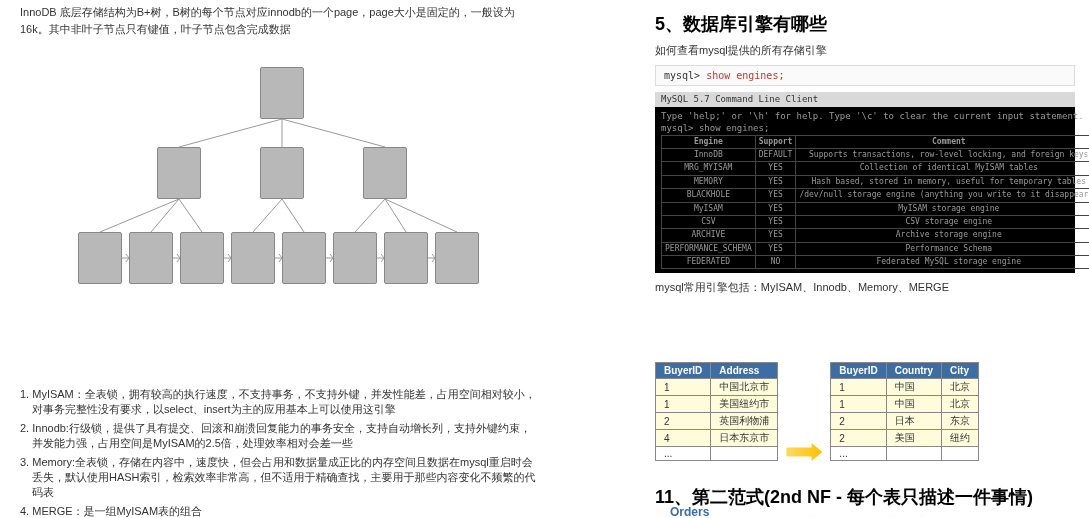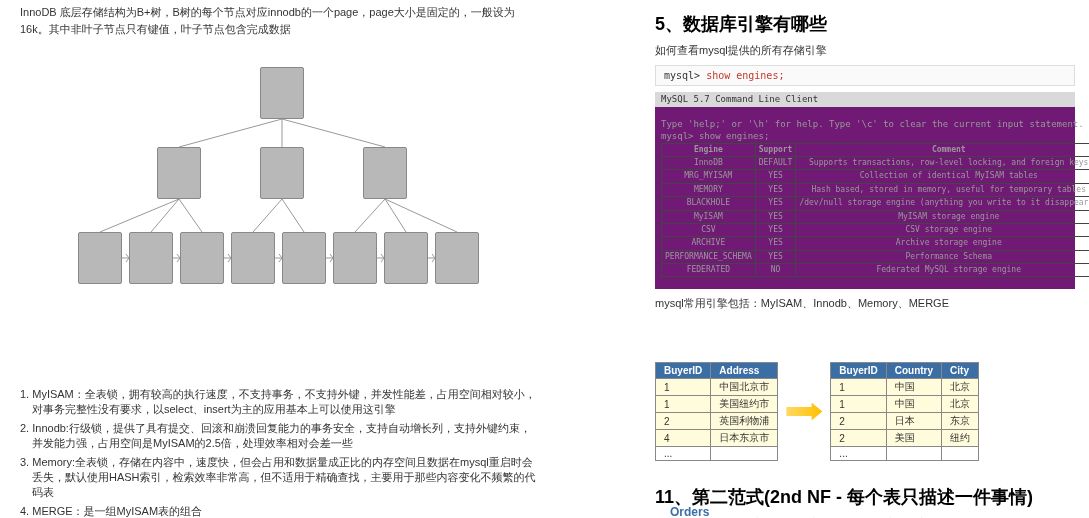--- a/index.html
+++ b/index.html
@@ -9,27 +9,27 @@
 .desc{line-height:1.5;margin:4px 0}
 .tree{position:relative;height:255px;margin-top:10px}
 .node{position:absolute;background:#b8b8b8;border:1px solid #888;width:44px;height:52px;border-radius:2px}
 .tree svg{position:absolute;left:0;top:0;width:520px;height:255px;z-index:0}
 .tree .node{z-index:1}
 .list{margin-top:85px}
 .list-item{padding-left:12px;margin:3px 0;line-height:1.4;text-indent:-12px}
 .h{font-size:18px;font-weight:bold;margin:12px 0 6px;color:#000}
 .cmd{background:#fafafa;border:1px solid #ddd;padding:4px 8px;font-family:monospace;font-size:10px;margin:6px 0}
 .red{color:#c0392b}
-.term{background:#701a75;color:#999;font-family:monospace;font-size:9px;padding:0;margin-top:4px;line-height:1.3}
+.term{background:#000000;color:#999;font-family:monospace;font-size:9px;padding:0;margin-top:4px;line-height:1.3}
 .term-head{background:#d9d9d9;color:#333;padding:2px 6px;font-size:9px}
-.term-body{padding:12px 6px;white-space:pre}
+.term-body{padding:4px 6px;white-space:pre}
 .term table{width:100%;border-collapse:collapse;color:#999;font-size:8px}
 .term th,.term td{border:1px solid #444;padding:1px 3px;text-align:center}
 .nf-area{position:absolute;left:655px;top:362px;width:420px}
-.nf-tables{display:flex;align-items:center;gap:8px}
+.nf-tables{display:flex;align-items:flex-end;gap:8px}
 .nf-table{border-collapse:collapse;font-size:10px}
 .nf-table th{background:#3a6ea5;color:#fff;padding:2px 8px;border:1px solid #888;text-align:left}
 .nf-table td{background:#fffcdb;padding:1px 8px;border:1px solid #888}
 .nf-table tr:last-child td{background:#fff}
 .arrow{width:36px;height:18px;background:linear-gradient(to right,#ffd966,#ffc000);position:relative;clip-path:polygon(0 25%,70% 25%,70% 0,100% 50%,70% 100%,70% 75%,0 75%)}
 .ord-head{position:absolute;left:670px;top:505px;font-weight:bold;color:#3a6ea5;font-size:12px}
 </style>
 </head>
 <body>
 

